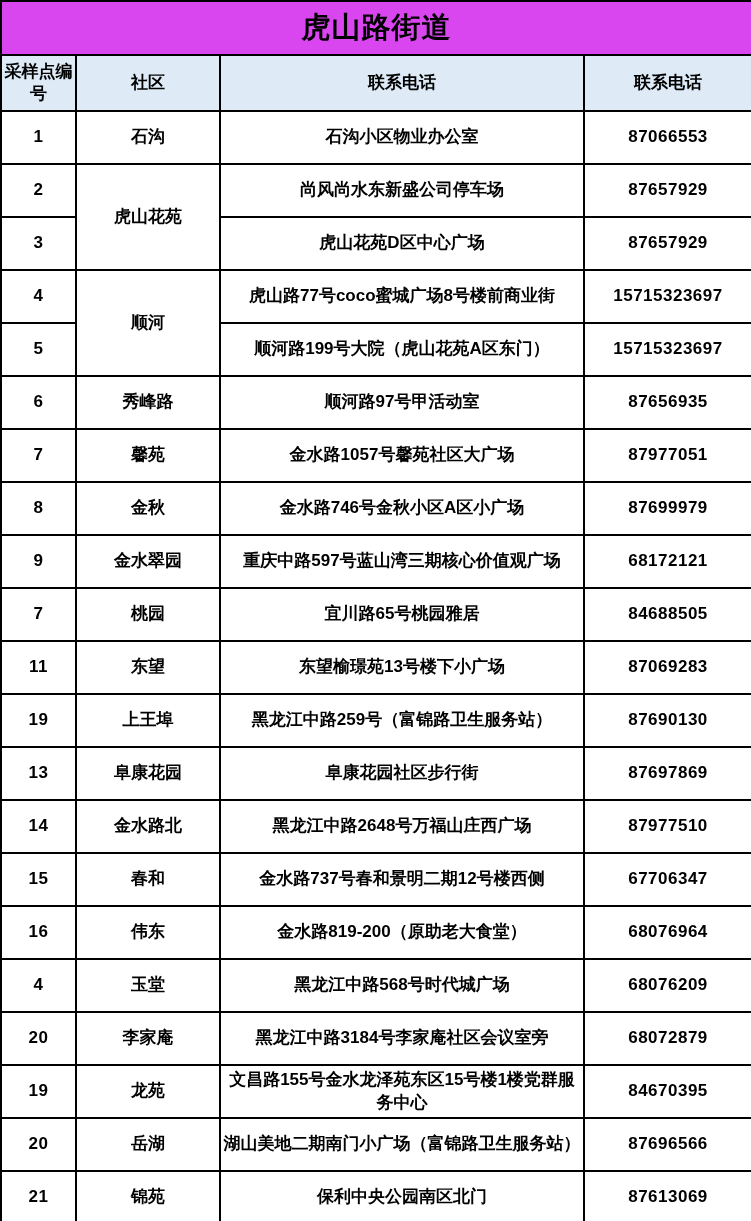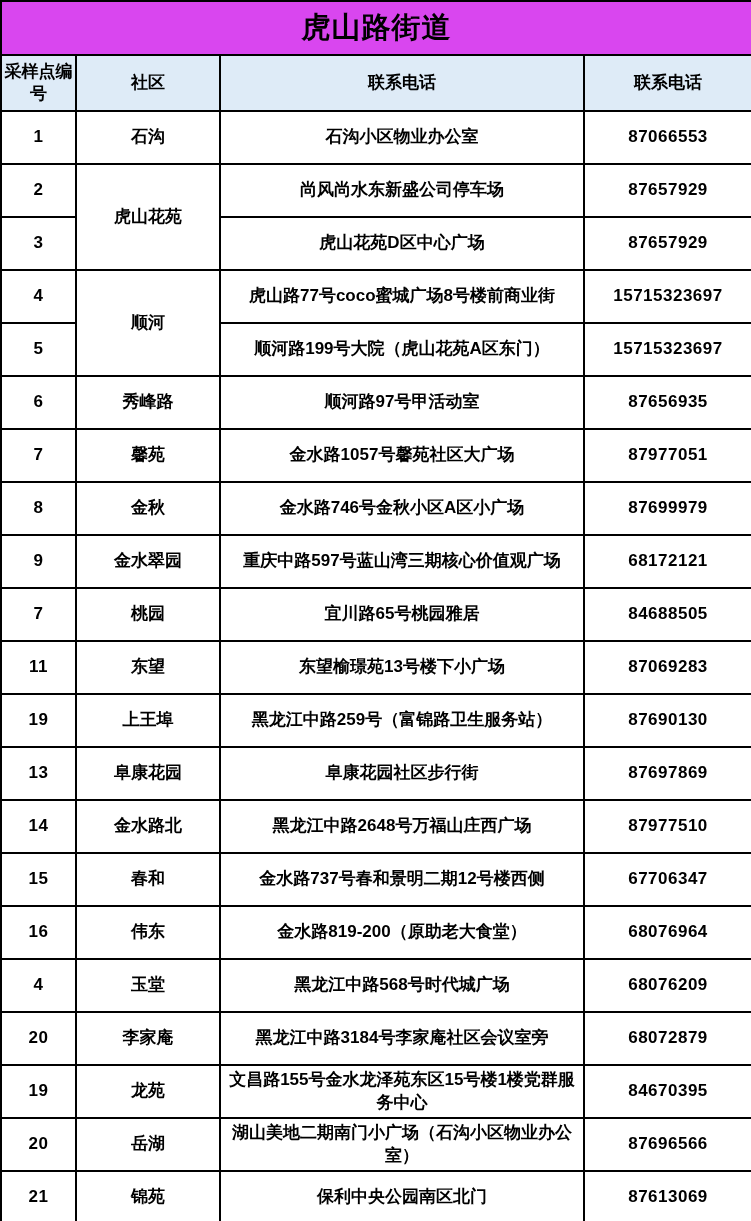--- a/index.html
+++ b/index.html
@@ -181,21 +181,21 @@
   </tr>
       <tr class="data-row">
     <td class="num">19</td>
     <td>龙苑</td>
     <td>文昌路155号金水龙泽苑东区15号楼1楼党群服务中心</td>
     <td class="num">84670395</td>
   </tr>
       <tr class="data-row">
     <td class="num">20</td>
     <td>岳湖</td>
-    <td>湖山美地二期南门小广场（石沟小区物业办公室）</td>
+    <td>湖山美地二期南门小广场（富锦路卫生服务站）</td>
     <td class="num">87696566</td>
   </tr>
       <tr class="data-row">
     <td class="num">21</td>
     <td>锦苑</td>
     <td>保利中央公园南区北门</td>
     <td class="num">87613069</td>
   </tr>
     </tbody>
 </table>

